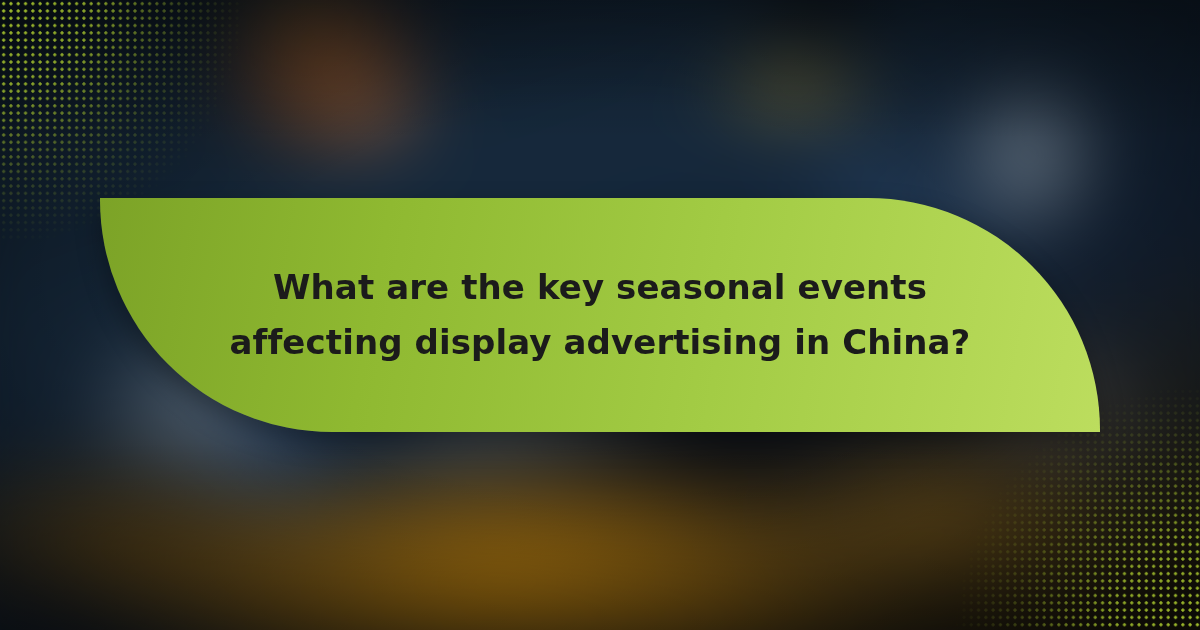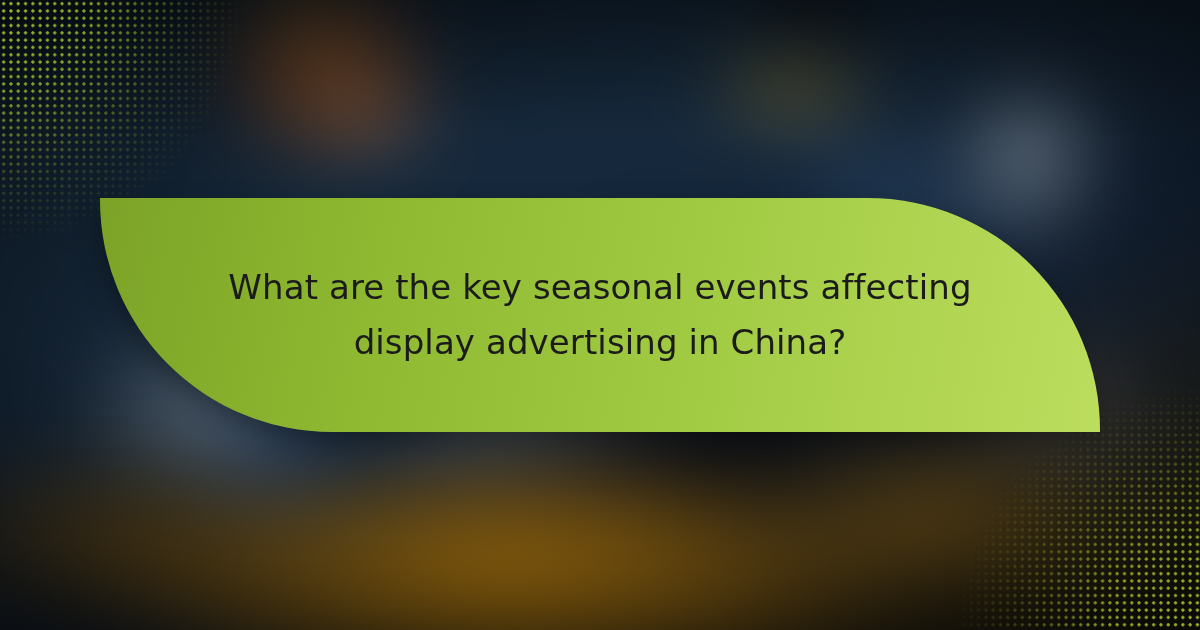--- a/index.html
+++ b/index.html
@@ -101,21 +101,21 @@
     justify-content: center;
   }
 
   #question {
     width: 760px;
     margin: 0;
     text-align: center;
     color: #1b1b1b;
     font-size: 34px;
     line-height: 1.62;
-    font-weight: 400;
+    font-weight: 700;
     letter-spacing: 0.1px;
     font-family: "DejaVu Sans", sans-serif;
   }
 </style>
 </head>
 <body>
 
 <div id="card">
 
   <div class="bg-base"></div>

